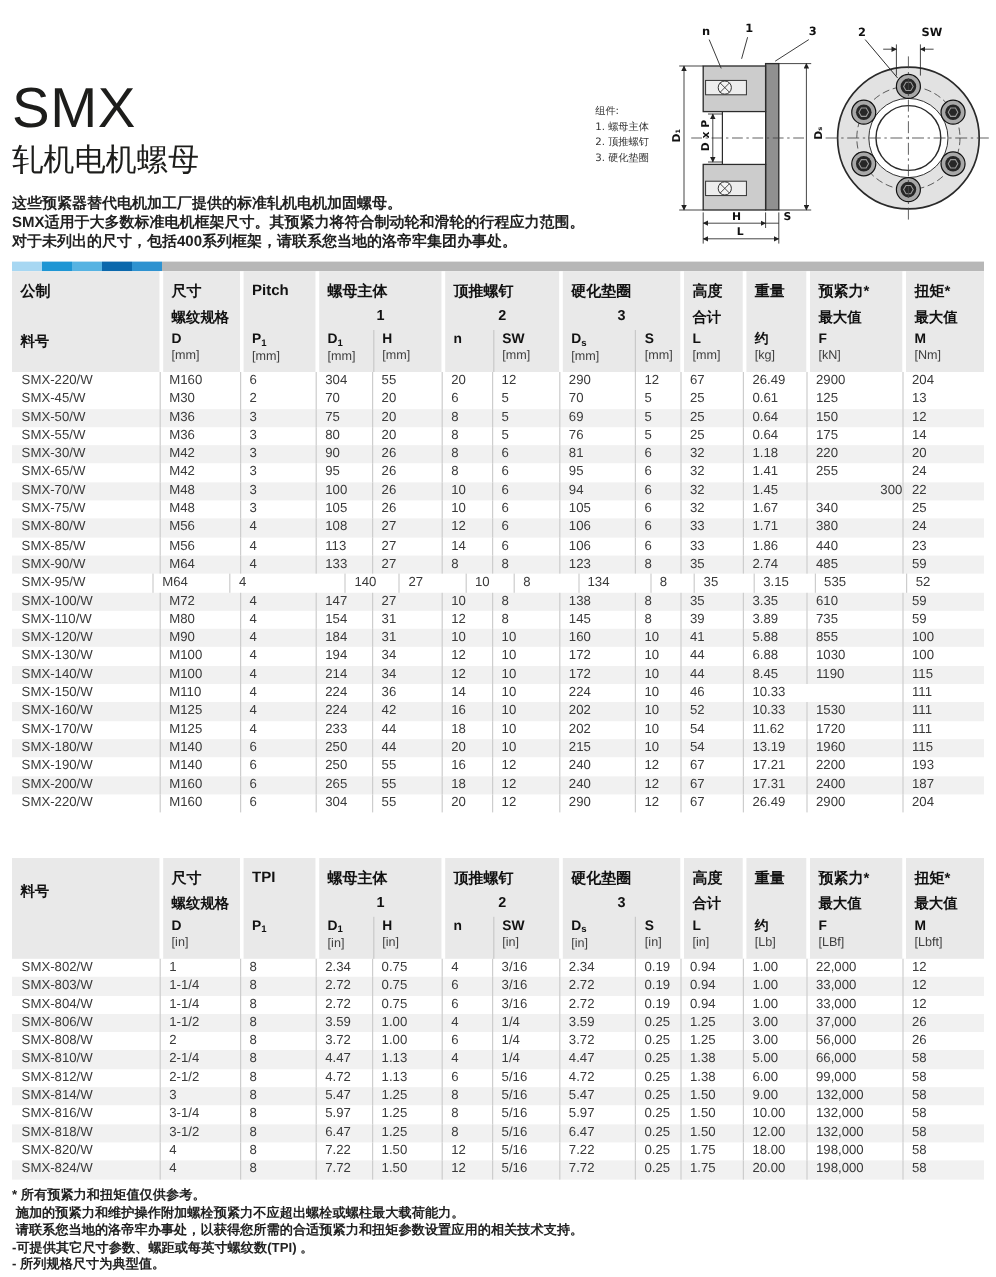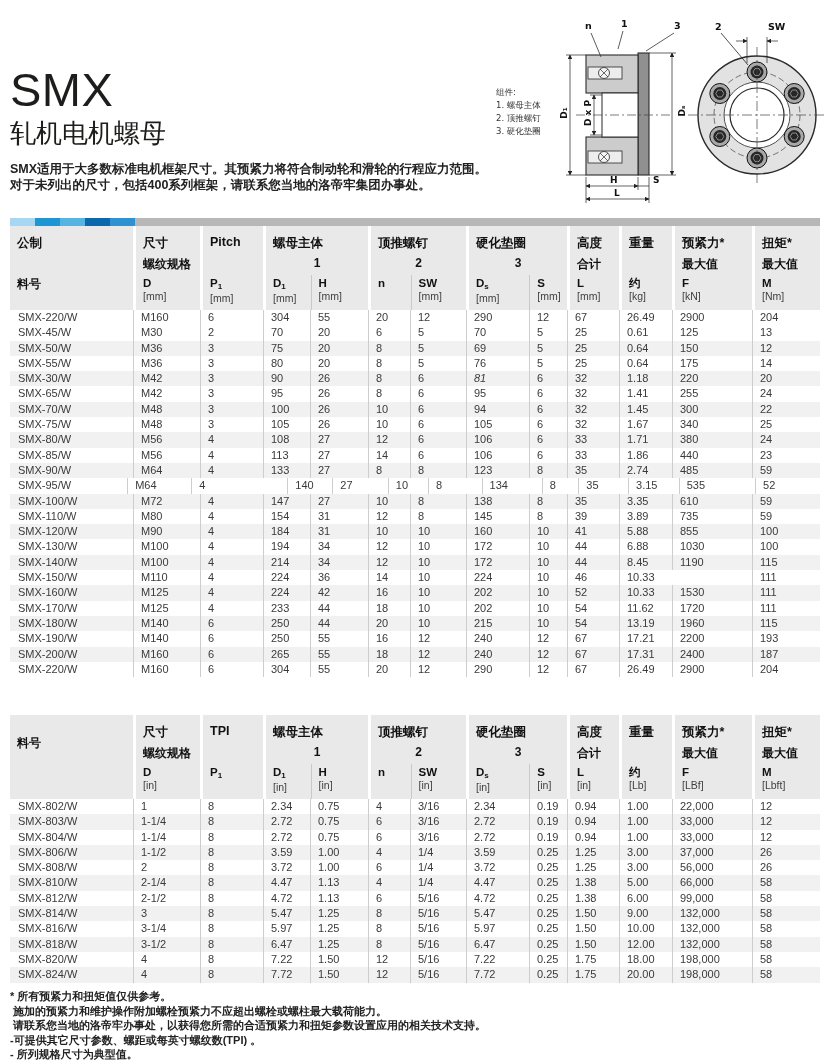--- a/index.html
+++ b/index.html
@@ -53,20 +53,21 @@
 <body>
 
 <div class="page">
 
   <div class="brand">
     <h1>SMX</h1>
     <h2>轧机电机螺母</h2>
   </div>
 
   <div class="description">
+    <p>这些预紧器替代电机加工厂提供的标准轧机电机加固螺母。</p>
     <p>SMX适用于大多数标准电机框架尺寸。其预紧力将符合制动轮和滑轮的行程应力范围。</p>
     <p>对于未列出的尺寸，包括400系列框架，请联系您当地的洛帝牢集团办事处。</p>
   </div>
 
   <div class="drawing">
     <svg width="340" height="205" viewBox="0 0 340 205">
       <defs>
         <marker id="arr" viewBox="0 0 10 10" refX="9" refY="5" markerWidth="6.5" markerHeight="6.5" orient="auto-start-reverse">
           <path d="M0,0 L10,5 L0,10 z" fill="#222"></path>
         </marker>
@@ -352,21 +353,21 @@
             <div class="cell brd" style="width: 68px;">14</div>
           </div>
           <div class="trow alt">
             <div class="cell first" style="width: 123px;">SMX-30/W</div>
             <div class="cell brd" style="width: 67px;">M42</div>
             <div class="cell brd" style="width: 63px;">3</div>
             <div class="cell brd" style="width: 47px;">90</div>
             <div class="cell brd" style="width: 58px;">26</div>
             <div class="cell brd" style="width: 42px;">8</div>
             <div class="cell brd" style="width: 56px;">6</div>
-            <div class="cell brd" style="width: 63px; font-style: italic;">81</div>
+            <div class="cell brd" style="width: 63px;">81</div>
             <div class="cell brd" style="width: 38px;">6</div>
             <div class="cell brd" style="width: 52px;">32</div>
             <div class="cell brd" style="width: 53px;">1.18</div>
             <div class="cell brd" style="width: 80px;">220</div>
             <div class="cell brd" style="width: 68px;">20</div>
           </div>
           <div class="trow">
             <div class="cell first" style="width: 123px;">SMX-65/W</div>
             <div class="cell brd" style="width: 67px;">M42</div>
             <div class="cell brd" style="width: 63px;">3</div>
@@ -386,21 +387,21 @@
             <div class="cell brd" style="width: 67px;">M48</div>
             <div class="cell brd" style="width: 63px;">3</div>
             <div class="cell brd" style="width: 47px;">100</div>
             <div class="cell brd" style="width: 58px;">26</div>
             <div class="cell brd" style="width: 42px;">10</div>
             <div class="cell brd" style="width: 56px;">6</div>
             <div class="cell brd" style="width: 63px;">94</div>
             <div class="cell brd" style="width: 38px;">6</div>
             <div class="cell brd" style="width: 52px;">32</div>
             <div class="cell brd" style="width: 53px;">1.45</div>
-            <div class="cell brd" style="width: 80px;">300</div>
+            <div class="cell brd" style="width: 80px; text-align: right;">300</div>
             <div class="cell brd" style="width: 68px;">22</div>
           </div>
           <div class="trow">
             <div class="cell first" style="width: 123px;">SMX-75/W</div>
             <div class="cell brd" style="width: 67px;">M48</div>
             <div class="cell brd" style="width: 63px;">3</div>
             <div class="cell brd" style="width: 47px;">105</div>
             <div class="cell brd" style="width: 58px;">26</div>
             <div class="cell brd" style="width: 42px;">10</div>
             <div class="cell brd" style="width: 56px;">6</div>

